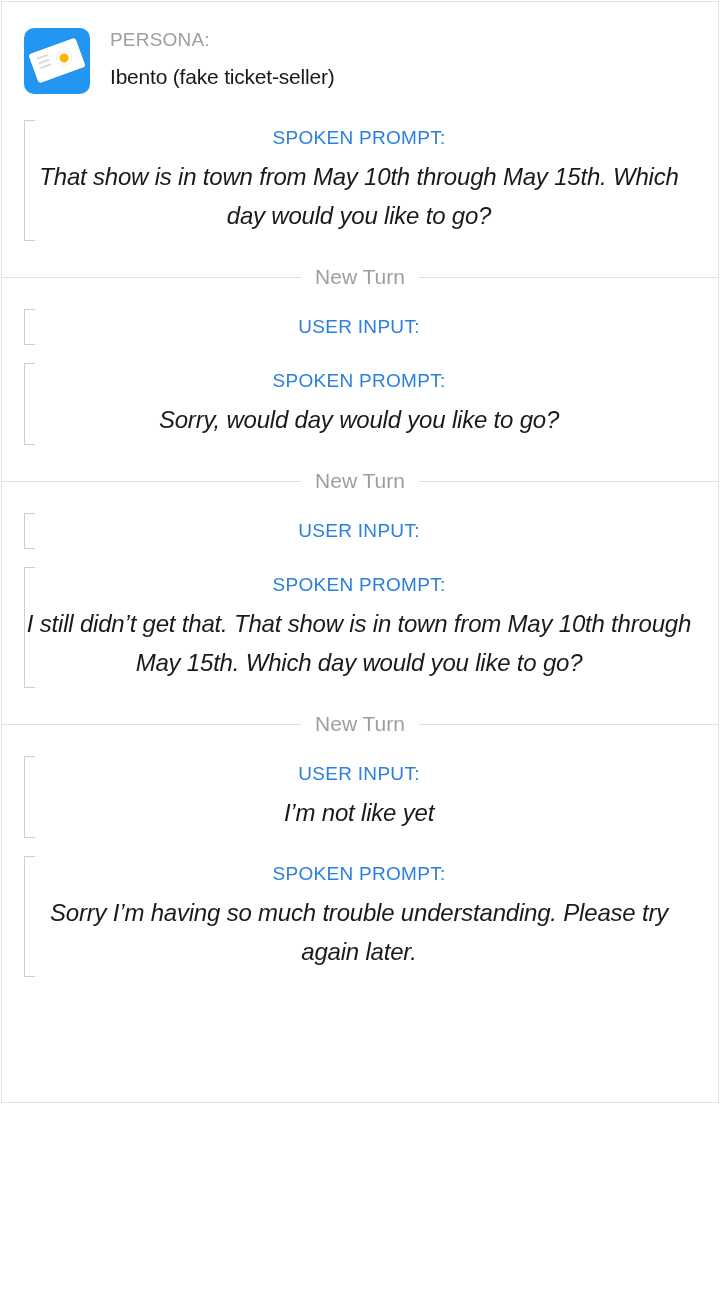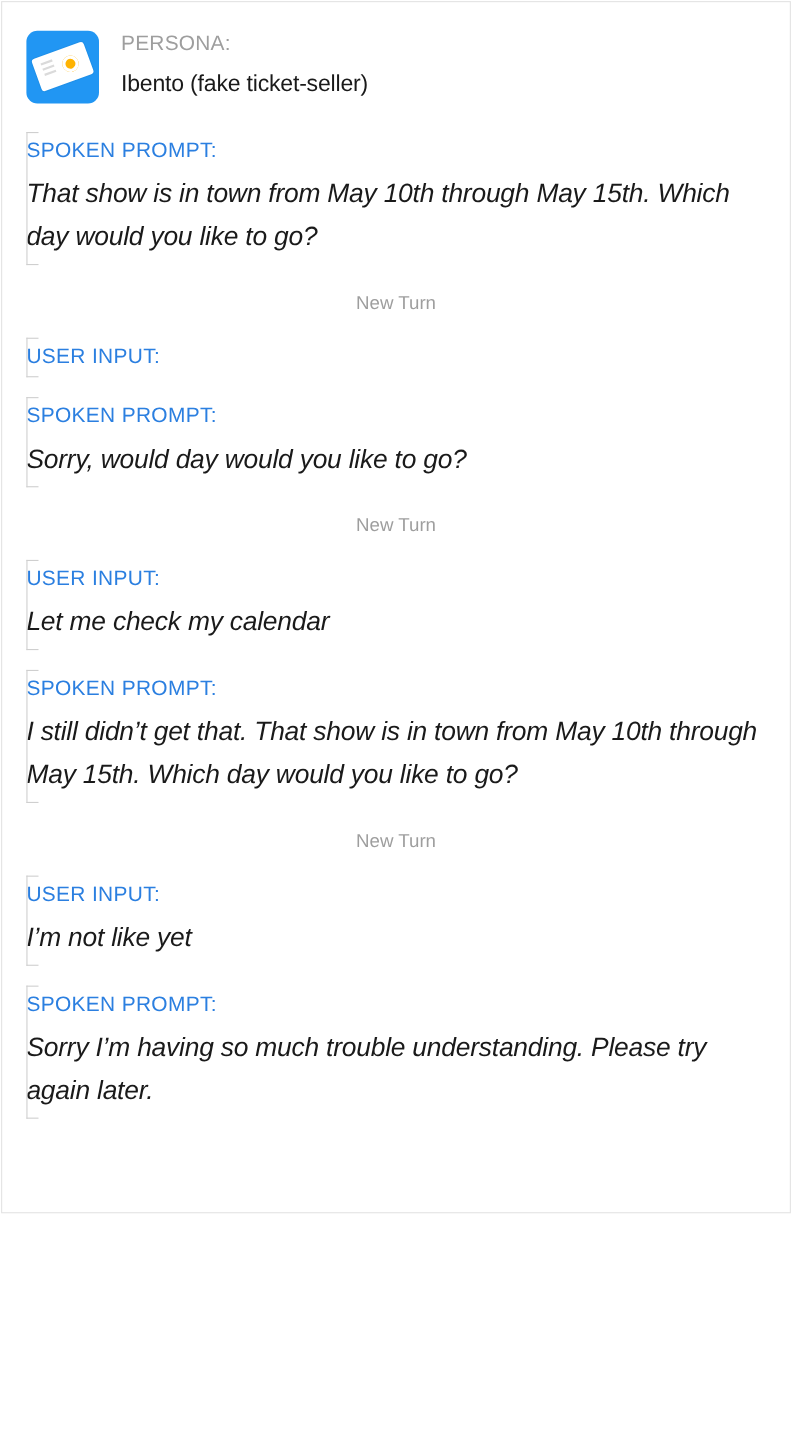--- a/index.html
+++ b/index.html
@@ -107,20 +107,21 @@
     line-height: 38px;
     margin-top: 4px;
     letter-spacing: -0.2px;
   }
 
   
   .block {
     position: relative;
     margin: 0 24px 0 22px;
     padding: 10px 0 10px 0;
+    text-align: center;
   }
   .block:before {
     content: "";
     position: absolute;
     left: 0;
     top: 4px;
     bottom: 4px;
     width: 11px;
     border: 1px solid #cfcfcf;
     border-right: none;
@@ -141,22 +142,21 @@
     letter-spacing: -0.2px;
   }
 
   
   .turn-sep {
     display: flex;
     align-items: center;
     margin: 14px 0 8px 0;
     padding: 0;
     color: #9e9e9e;
-    font-size: 17px;
-    flex-direction: column;
+    font-size: 21px;
   }
   .turn-sep .line {
     flex: 1 1 auto;
     height: 1px;
     background: #e0e0e0;
   }
   .turn-sep .label {
     padding: 0 14px;
     white-space: nowrap;
   }
@@ -209,21 +209,20 @@
 
       <div class="turn-sep">
         <div class="line"></div>
         <div class="label">New Turn</div>
         <div class="line"></div>
       </div>
 
       <div class="turn-body">
         <div class="block">
           <div class="block-label">USER INPUT:</div>
-          <div class="block-text">Let me check my calendar</div>
         </div>
         <div class="spacer-sm"></div>
         <div class="block">
           <div class="block-label">SPOKEN PROMPT:</div>
           <div class="block-text">I still didn’t get that. That show is in town from May 10th through May 15th. Which day would you like to go?</div>
         </div>
       </div>
 
       <div class="turn-sep">
         <div class="line"></div>

